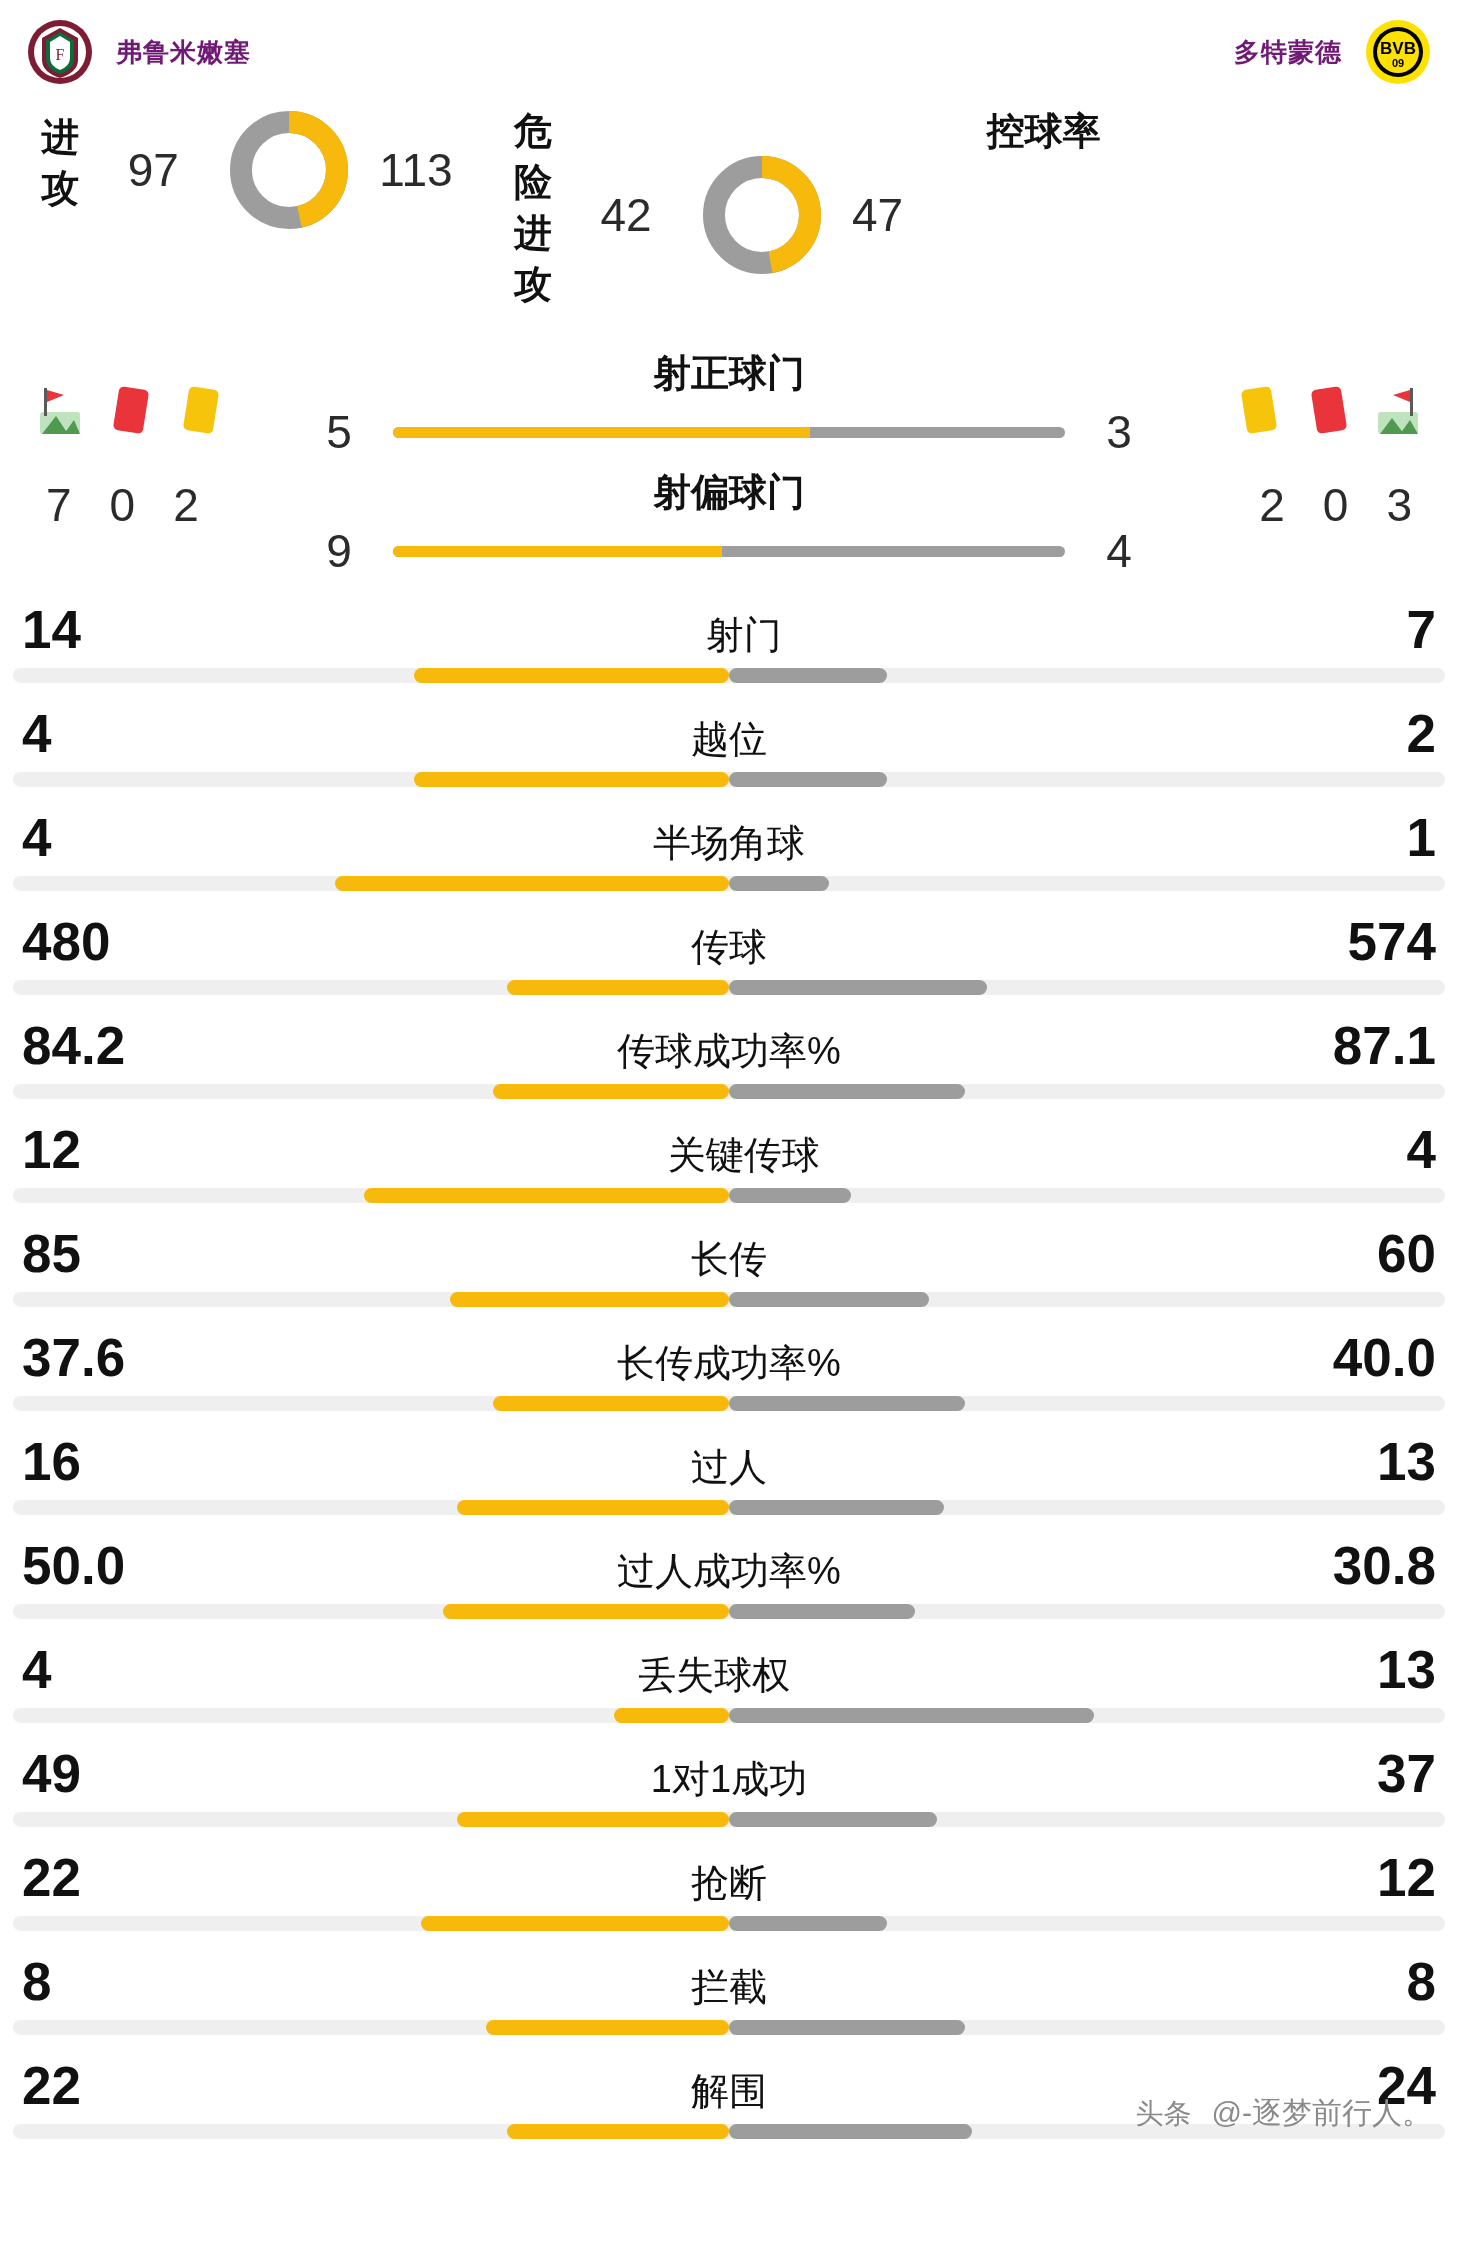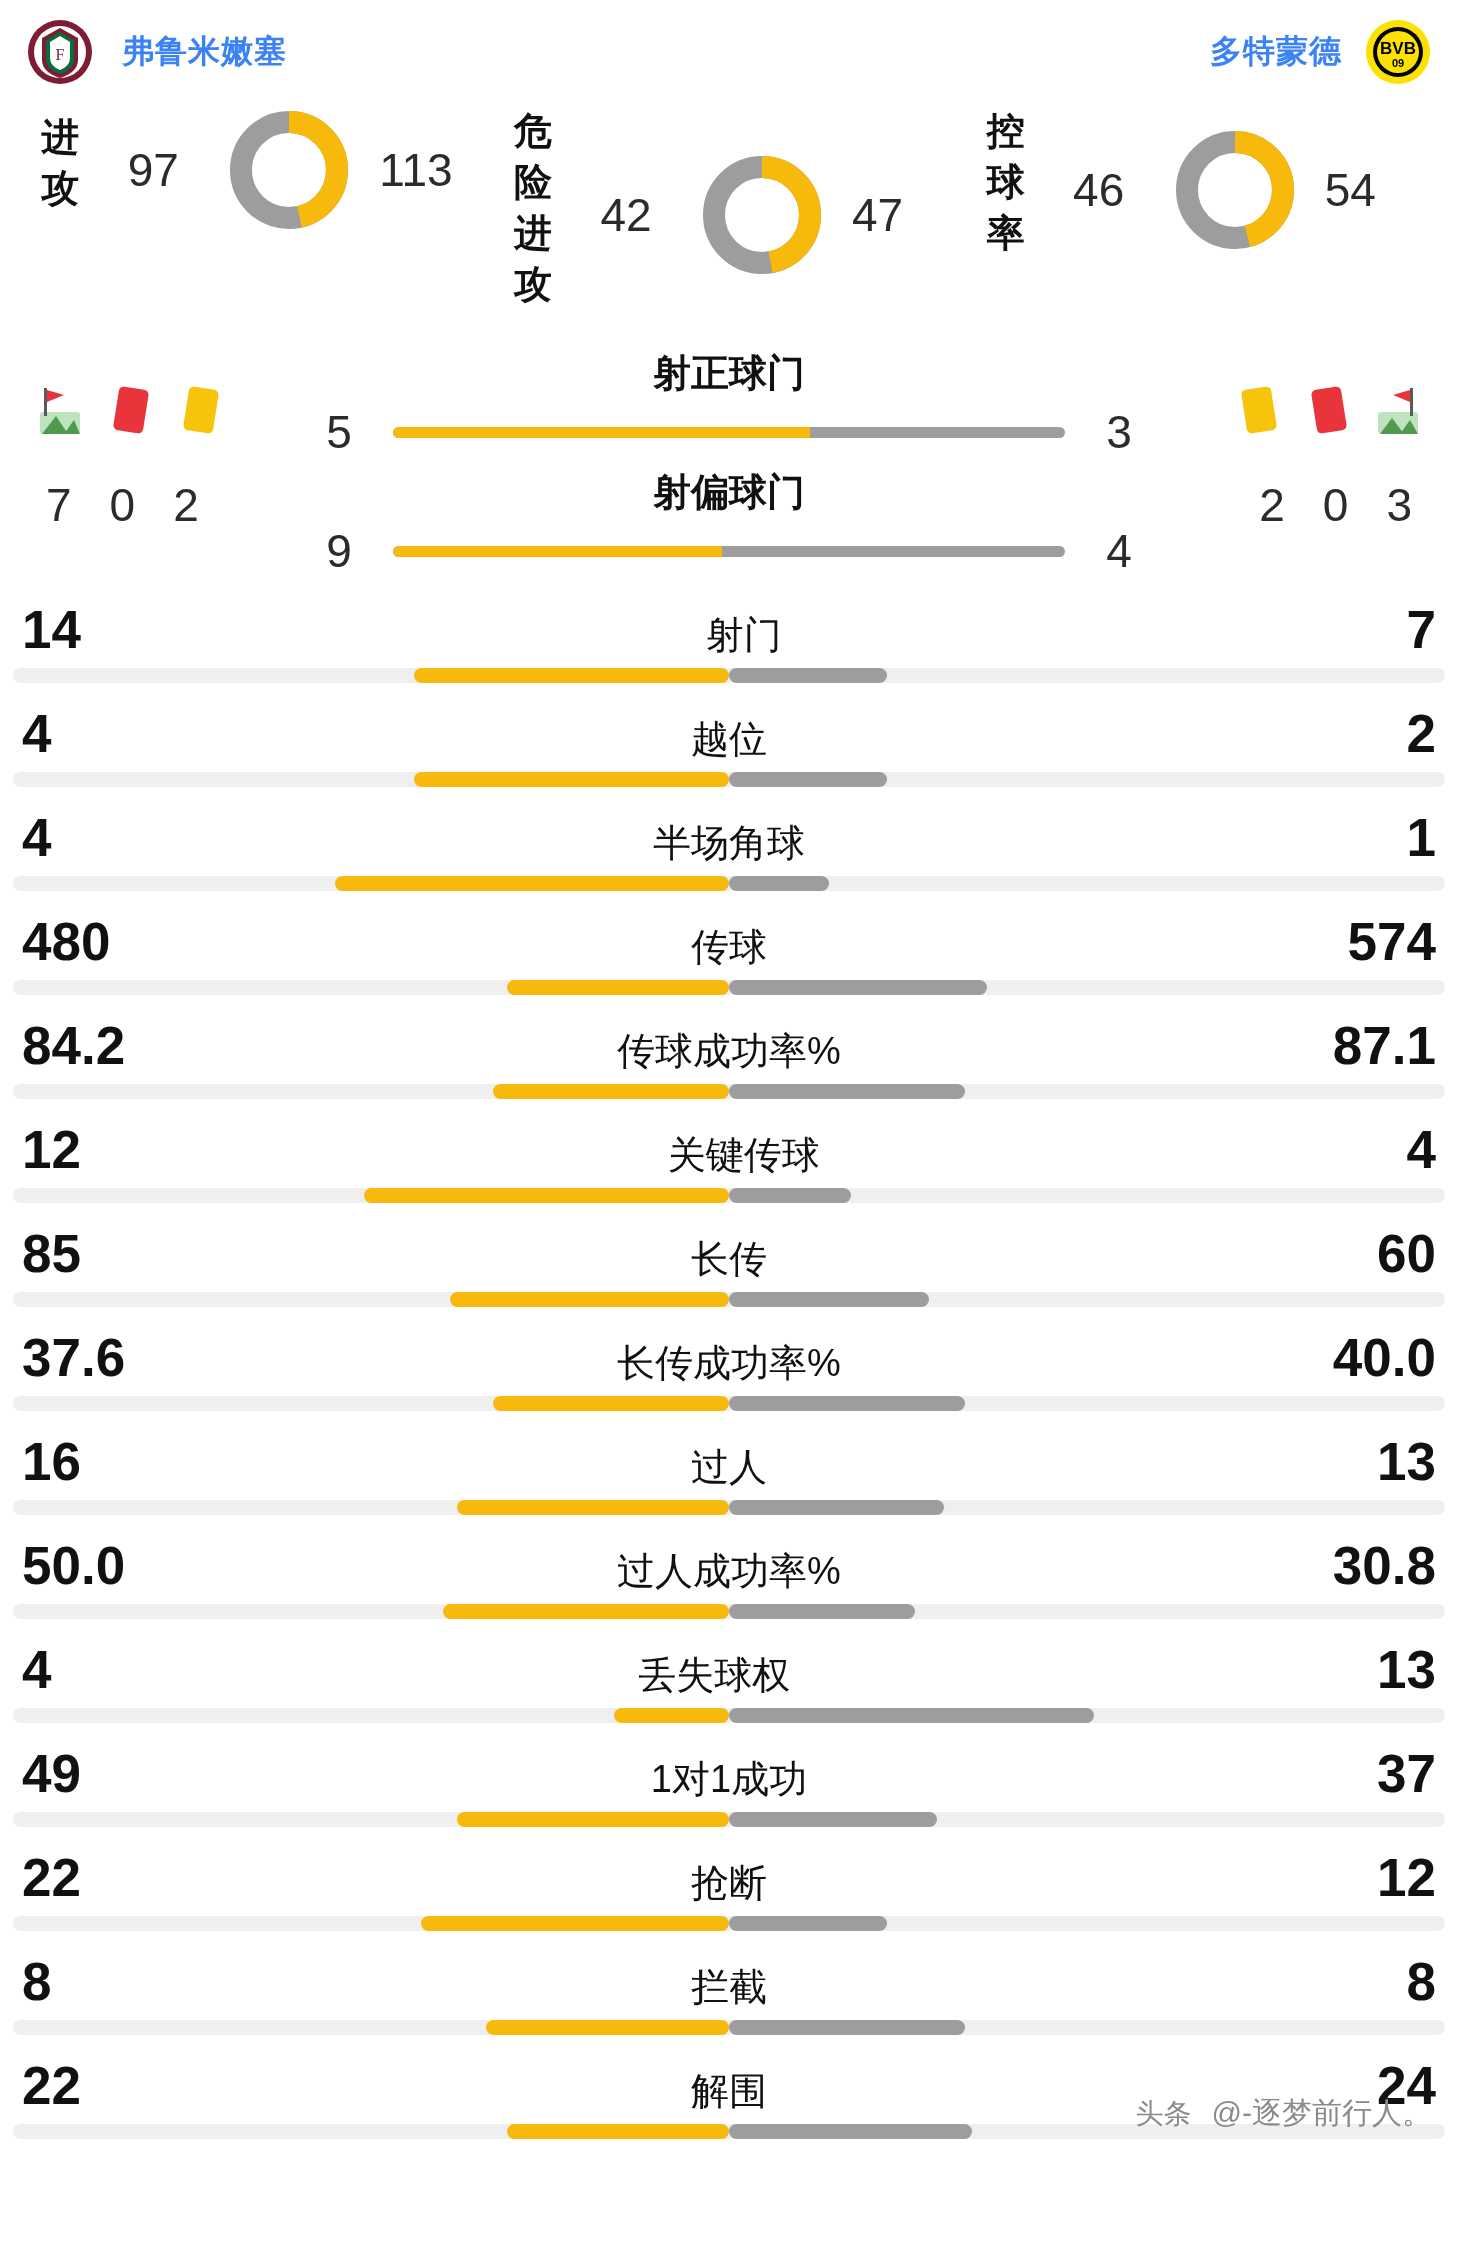--- a/index.html
+++ b/index.html
@@ -26,25 +26,24 @@
     justify-content: space-between;
     padding: 18px 26px 10px 26px;
     box-sizing: border-box;
   }
   .team {
     display: flex;
     align-items: center;
     gap: 22px;
   }
   .team-name {
-    font-size: 32px;
+    font-size: 26px;
     font-weight: bold;
     letter-spacing: 1px;
-    color: #3b82f6;
-    margin-left: 6px;
+    color: #701a75;
   }
   .crest {
     width: 68px;
     height: 68px;
     flex: 0 0 auto;
   }
 
   
   .donut-row {
     display: flex;
@@ -275,30 +274,20 @@
             <circle cx="64" cy="64" r="48" fill="none" stroke="#9d9d9d" stroke-width="22"></circle>
             <circle cx="64" cy="64" r="48" fill="none" stroke="#f7b90c" stroke-width="22" stroke-dasharray="142 160" stroke-dashoffset="0" transform="rotate(-90 64 64)"></circle>
           </svg>
         </div>
         <div class="donut-val right">47</div>
       </div>
     </div>
 
     <div class="donut-block">
       <div class="donut-title">控球率</div>
-      <div class="donut-line">
-        <div class="donut-val">46</div>
-        <div class="donut-wrap">
-          <svg viewBox="0 0 128 128">
-            <circle cx="64" cy="64" r="48" fill="none" stroke="#9d9d9d" stroke-width="22"></circle>
-            <circle cx="64" cy="64" r="48" fill="none" stroke="#f7b90c" stroke-width="22" stroke-dasharray="138 164" stroke-dashoffset="0" transform="rotate(-90 64 64)"></circle>
-          </svg>
-        </div>
-        <div class="donut-val right">54</div>
-      </div>
     </div>
 
   </div>
 
   <div class="mid">
 
     <div class="disc-left">
       <svg class="icon-flag" viewBox="0 0 52 56">
         <rect x="6" y="30" width="40" height="22" rx="3" fill="#bfe3bf"></rect>
         <path d="M8 52 L22 34 L34 52 Z" fill="#4f9a4f"></path>

